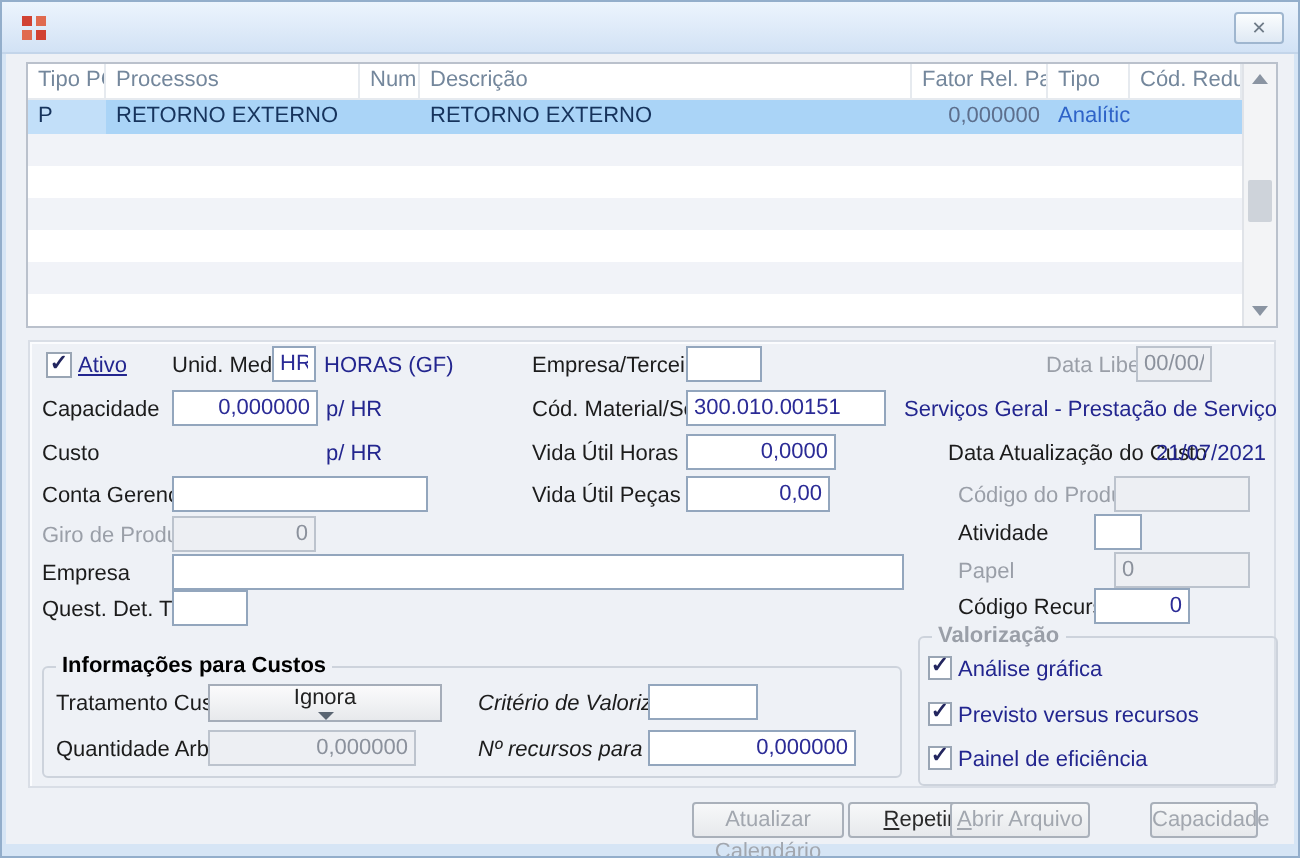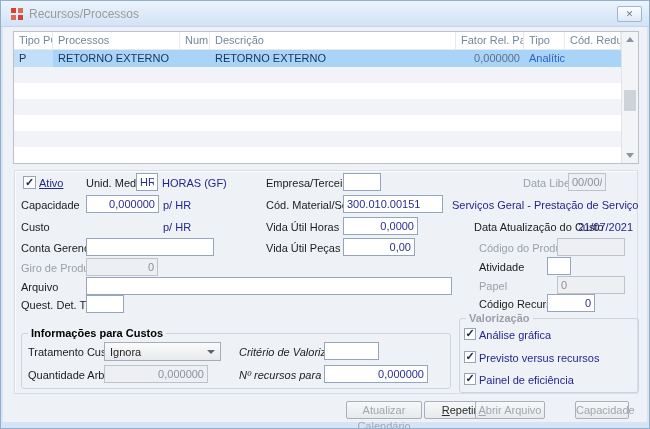--- a/index.html
+++ b/index.html
@@ -75,21 +75,20 @@
 
 <div class="window">
 
   <div class="titlebar">
     <svg class="title-icon" viewBox="0 0 12 12">
       <rect x="0" y="0" width="5" height="5" fill="#d14233"></rect>
       <rect x="7" y="0" width="5" height="5" fill="#e06a4f"></rect>
       <rect x="0" y="7" width="5" height="5" fill="#e06a4f"></rect>
       <rect x="7" y="7" width="5" height="5" fill="#d14233"></rect>
     </svg>
-    <span class="title-text">Recursos/Processos</span>
     <div class="close-btn">✕</div>
   </div>
 
   <div class="content"></div>
 
   <div class="tbl">
     <div class="tbl-rows">
       <div class="trow thead">
         <div class="cell c1">Tipo PCP</div>
         <div class="cell c2">Processos</div>
@@ -159,35 +158,35 @@
   <span class="lb" style="left:265px;top:241px;">Vida Útil Peças</span>
   <input class="inp num" style="left: 342px; top: 237px; width: 72px;" value="0,00">
   <span class="lb gray" style="left:478px;top:241px;">Código do Produto</span>
   <input class="inp dis" style="left: 556px; top: 237px; width: 68px;" value="">
 
   <span class="lb gray" style="left:20px;top:261px;">Giro de Produção</span>
   <input class="inp dis num" style="left: 85px; top: 257px; width: 72px;" value="0">
   <span class="lb" style="left:478px;top:260px;">Atividade</span>
   <input class="inp" style="left: 546px; top: 256px; width: 24px;" value="">
 
-  <span class="lb" style="left:20px;top:280px;">Arquivo</span>
+  <span class="lb" style="left:20px;top:280px;">Empresa</span>
   <input class="inp" style="left: 85px; top: 276px; width: 366px;" value="">
   <span class="lb gray" style="left:478px;top:279px;">Papel</span>
   <input class="inp dis" style="left: 556px; top: 275px; width: 68px;" value="0">
 
   <span class="lb" style="left:20px;top:298px;">Quest. Det. Téc.</span>
   <input class="inp" style="left: 85px; top: 294px; width: 38px;" value="">
   <span class="lb" style="left:478px;top:297px;">Código Recurso</span>
   <input class="inp num" style="left: 546px; top: 293px; width: 48px;" value="0">
 
   <div class="grp" style="left:20px;top:332px;width:430px;height:56px;">
     <span class="grp-title">Informações para Custos</span>
   </div>
   <span class="lb" style="left:27px;top:345px;">Tratamento Custos</span>
-  <div class="sel-box" style="left:103px;top:341px;width:117px;">
+  <div class="sel-box" style="left:103px;top:341px;width:117px;flex-direction:column;">
     <span>Ignora</span>
     <span class="dd-arrow"></span>
   </div>
   <span class="lb it" style="left:238px;top:345px;">Critério de Valorização</span>
   <input class="inp" style="left: 323px; top: 341px; width: 55px;" value="">
   <span class="lb" style="left:27px;top:368px;">Quantidade Arbitrada</span>
   <input class="inp dis num" style="left: 103px; top: 364px; width: 104px;" value="0,000000">
   <span class="lb it" style="left:238px;top:368px;">Nº recursos para custos</span>
   <input class="inp num" style="left: 323px; top: 364px; width: 104px;" value="0,000000">
 

